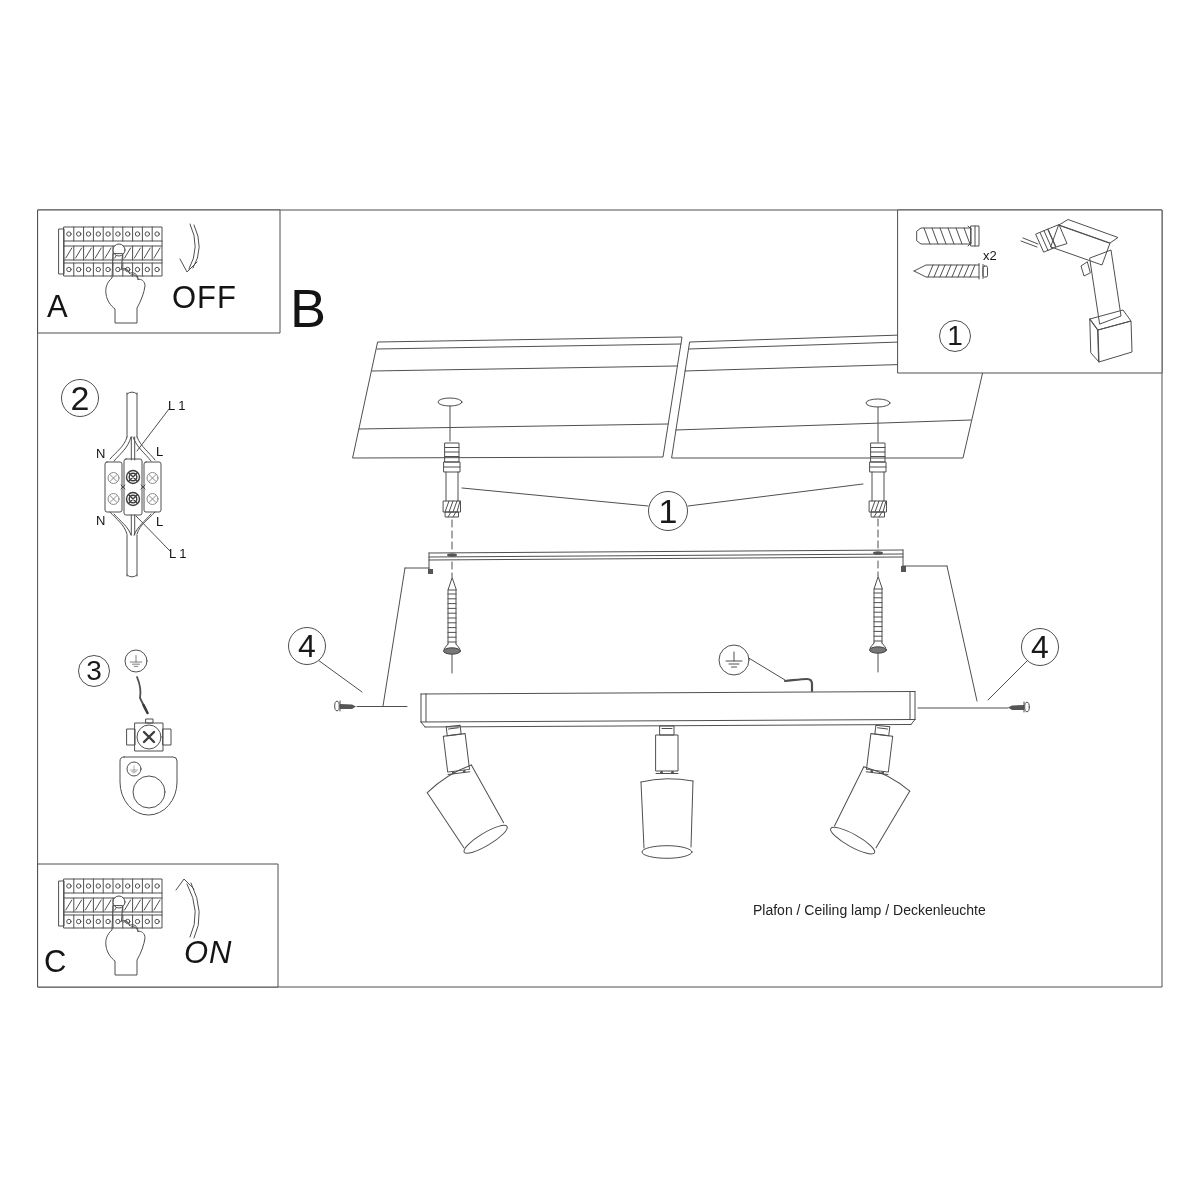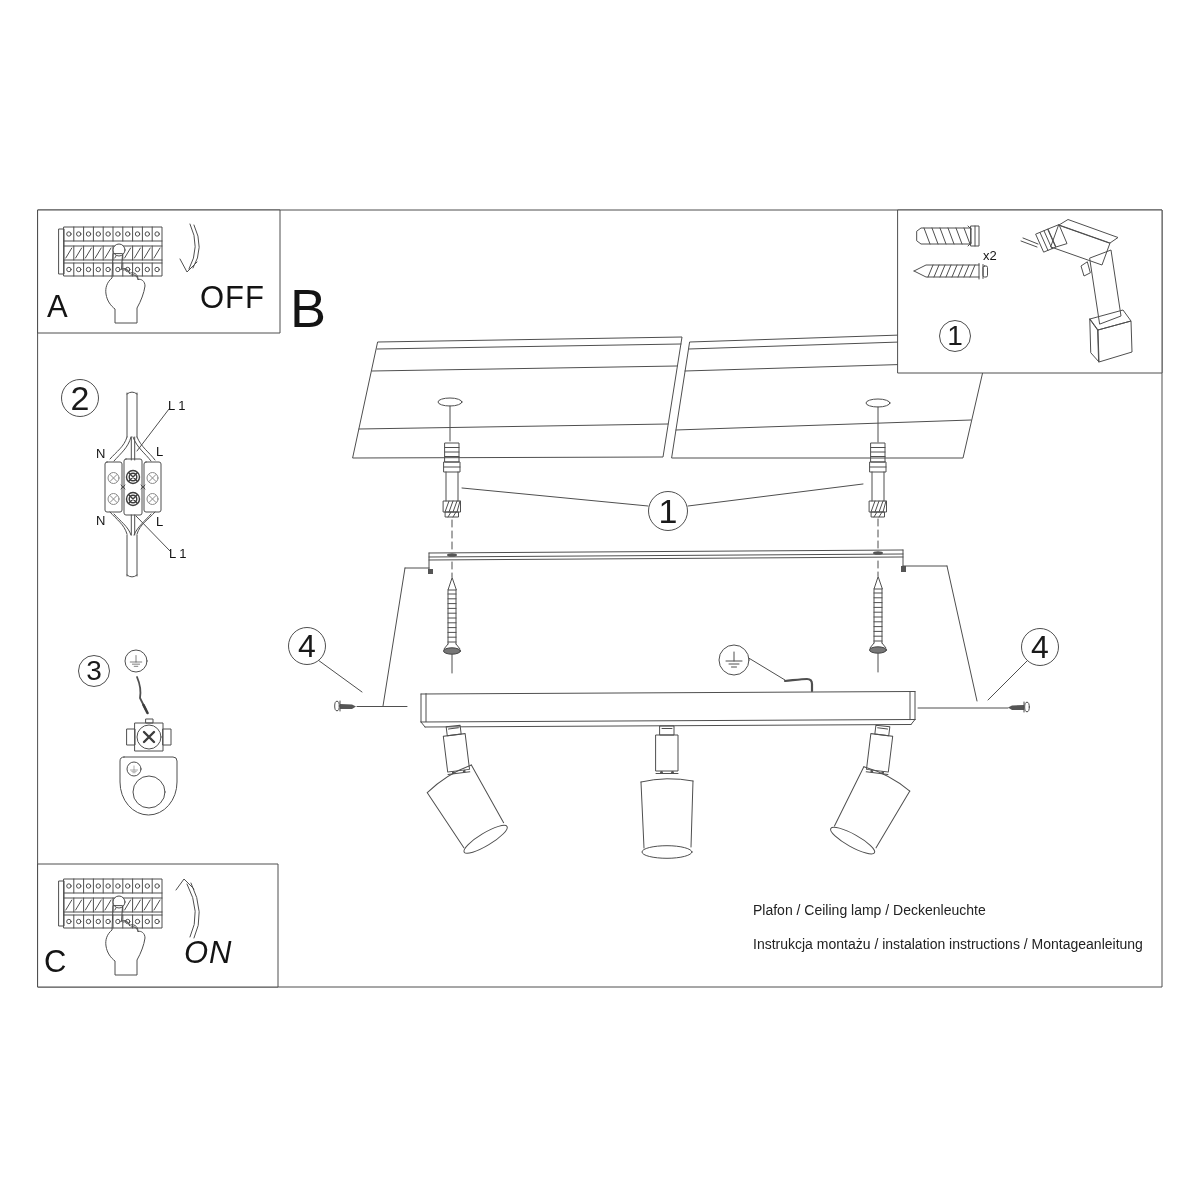--- a/index.html
+++ b/index.html
@@ -277,36 +277,35 @@
       <circle cx="149" cy="792" r="16"></circle>
       <circle cx="134" cy="769" r="7"></circle>
       <use href="#earth" transform="translate(134,770) scale(0.45)"></use>
     </g>
   </g>
 
 </g>
 </svg>
 
 <div class="lbl step-letter" style="left:47px;top:291px;">A</div>
-<div class="lbl switch-word" style="left:172px;top:282px;margin-left:28px;">OFF</div>
+<div class="lbl switch-word" style="left:172px;top:282px;">OFF</div>
 <div class="lbl big-b" style="left:290px;top:281px;">B</div>
 <div class="lbl step-letter" style="left:44px;top:946px;">C</div>
 <div class="lbl switch-word" style="left:184px;top:937px;font-style:italic;">ON</div>
 <div class="lbl qty" style="left:983px;top:249px;">x2</div>
 
 <div class="lbl small" style="left:168px;top:399px;">L 1</div>
 <div class="lbl small" style="left:96px;top:447px;">N</div>
 <div class="lbl small" style="left:156px;top:445px;">L</div>
 <div class="lbl small" style="left:96px;top:514px;">N</div>
 <div class="lbl small" style="left:156px;top:515px;">L</div>
 <div class="lbl small" style="left:169px;top:547px;">L 1</div>
 
 <div class="callout" style="left:939px;top:320px;width:32px;height:32px;font-size:28px;">1</div>
 <div class="callout" style="left:61px;top:379px;width:38px;height:38px;font-size:34px;">2</div>
 <div class="callout" style="left:78px;top:655px;width:32px;height:32px;font-size:28px;">3</div>
 <div class="callout" style="left:648px;top:491px;width:40px;height:40px;font-size:34px;">1</div>
 <div class="callout" style="left:288px;top:627px;width:38px;height:38px;font-size:32px;">4</div>
 <div class="callout" style="left:1021px;top:628px;width:38px;height:38px;font-size:32px;">4</div>
 
-<div class="footer-line" style="left:753px;top:936px;">Instrukcja montażu / instalation instructions / Montageanleitung</div>
 <div class="footer-line" style="left:753px;top:902px;">Plafon / Ceiling lamp / Deckenleuchte</div>
 
 </div>
 
 </body></html>

